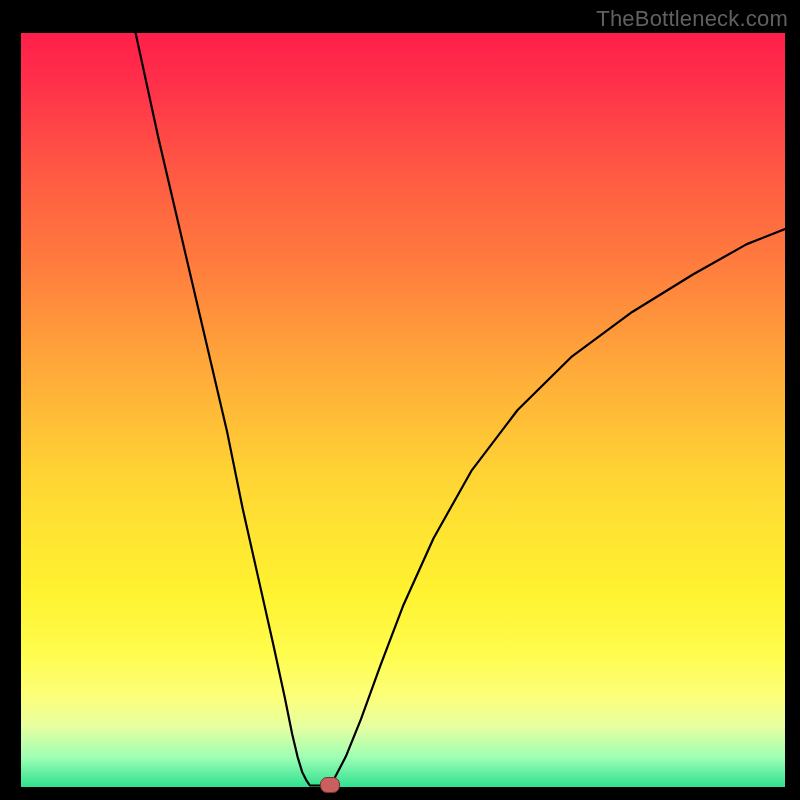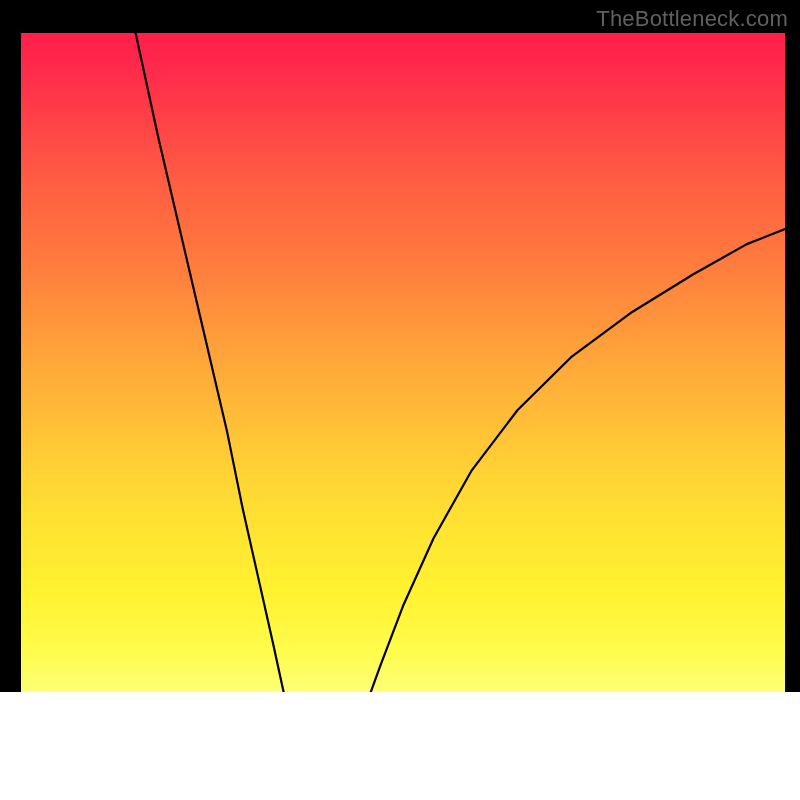--- a/index.html
+++ b/index.html
@@ -3,21 +3,21 @@
 <meta charset="utf-8">
 <style>
   body {
     margin: 0;
     padding: 0;
     background: #ffffff;
     font-family: Arial, Helvetica, sans-serif;
   }
   .frame {
     width: 800px;
-    height: 692px;
+    height: 800px;
     position: relative;
     background: #000000;
     box-sizing: border-box;
   }
   .watermark {
     position: absolute;
     top: 6px;
     right: 12px;
     color: #606060;
     font-size: 22px;

